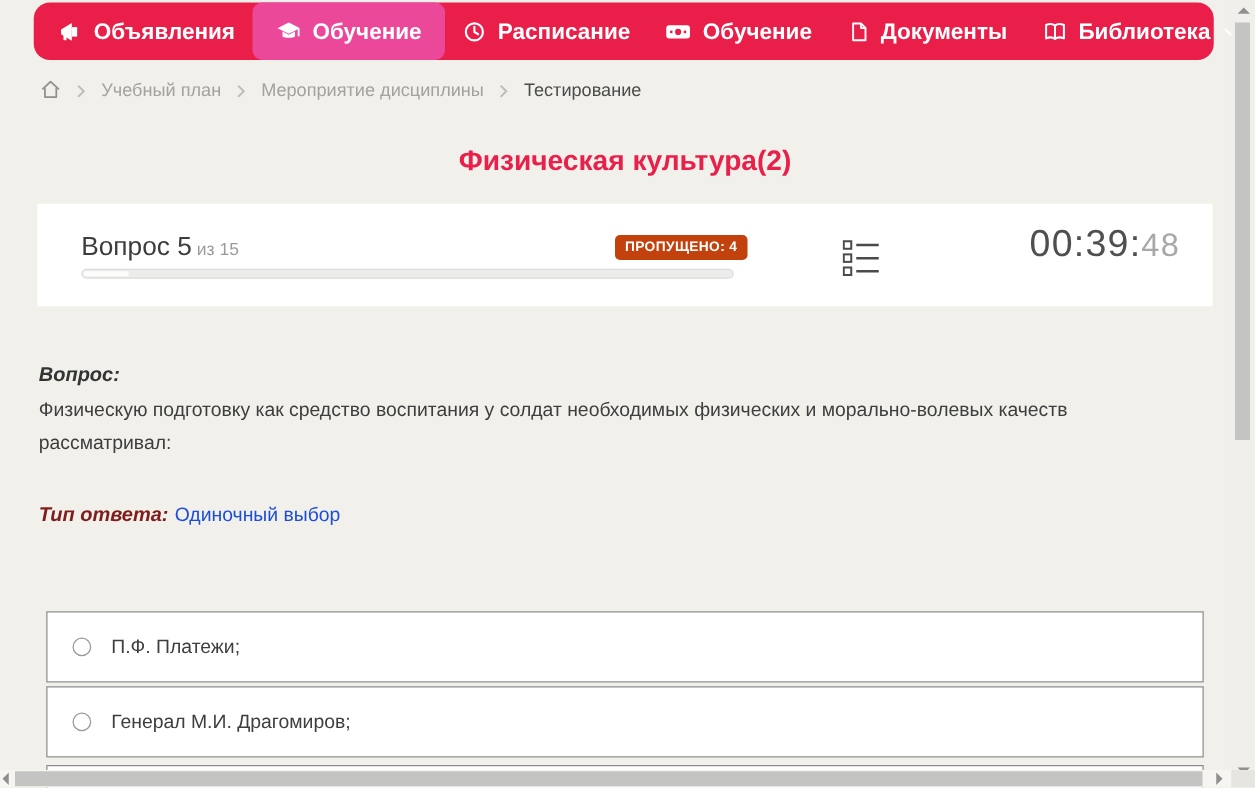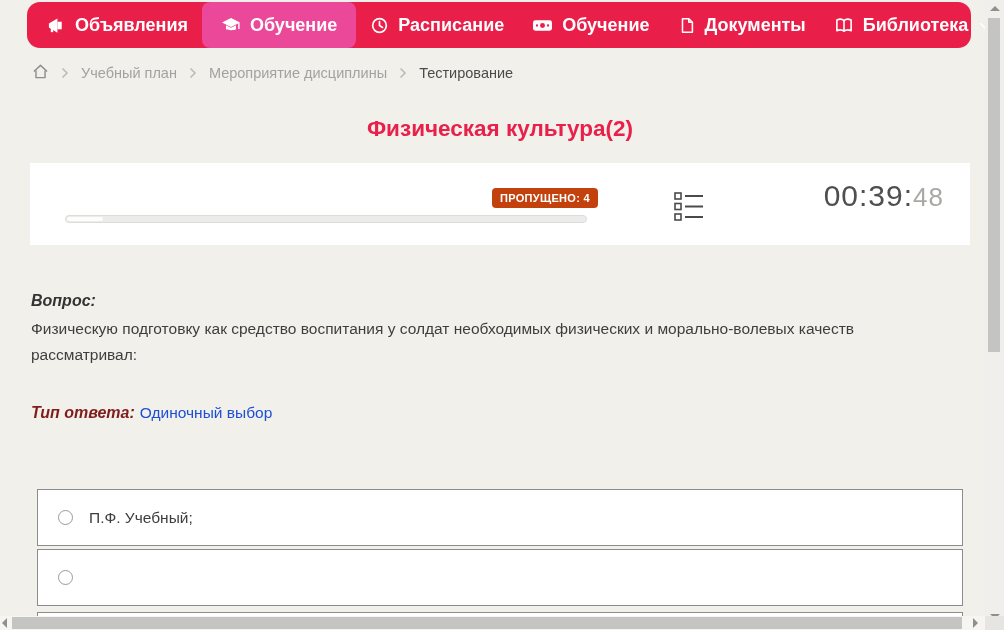--- a/index.html
+++ b/index.html
@@ -218,20 +218,23 @@
     <svg width="8" height="12" viewBox="0 0 8 12">
         <polyline points="1.5,1.5 6,6 1.5,10.5" fill="none" stroke="#bdbcba" stroke-width="1.6"></polyline>
       </svg>
   </span>
   <span class="crumb current">Тестирование</span>
 </div>
 
 <h1 class="page-title">Физическая культура(2)</h1>
 
 <div class="q-card">
+  <div class="q-number">
+    <span>Вопрос 5</span><span class="q-total">из 15</span>
+  </div>
   <div class="q-badge">ПРОПУЩЕНО: 4</div>
   <div class="q-listicon">
     <svg width="30" height="31" viewBox="0 0 30 31">
       <rect x="1" y="2" width="6" height="6" fill="none" stroke="#4a4a4a" stroke-width="1.6"></rect>
       <rect x="1" y="12.5" width="6" height="6" fill="none" stroke="#4a4a4a" stroke-width="1.6"></rect>
       <rect x="1" y="23" width="6" height="6" fill="none" stroke="#4a4a4a" stroke-width="1.6"></rect>
       <line x1="11" y1="5" x2="29" y2="5" stroke="#4a4a4a" stroke-width="2"></line>
       <line x1="11" y1="15.5" x2="29" y2="15.5" stroke="#4a4a4a" stroke-width="2"></line>
       <line x1="11" y1="26" x2="29" y2="26" stroke="#4a4a4a" stroke-width="2"></line>
     </svg>
@@ -245,24 +248,25 @@
 </div>
 
 <div class="q-label">Вопрос:</div>
 <div class="q-text">Физическую подготовку как средство воспитания у солдат необходимых физических и морально-волевых качеств рассматривал:</div>
 <div class="q-type">
   <span class="t-label">Тип ответа:</span><span class="t-value">Одиночный выбор</span>
 </div>
 
 <div class="option option-1">
   <span class="radio"></span>
-  <span class="option-label">П.Ф. Учебный;</span>
+  <span class="option-label">П.Ф. Платежи;</span>
 </div>
 <div class="option option-2">
   <span class="radio"></span>
+  <span class="option-label">Генерал М.И. Драгомиров;</span>
 </div>
 <div class="option option-3"></div>
 
 <div class="hscroll">
   <div class="arrow arr-left"></div>
   <div class="thumb"></div>
   <div class="arrow arr-right"></div>
 </div>
 
 <div class="vscroll">

